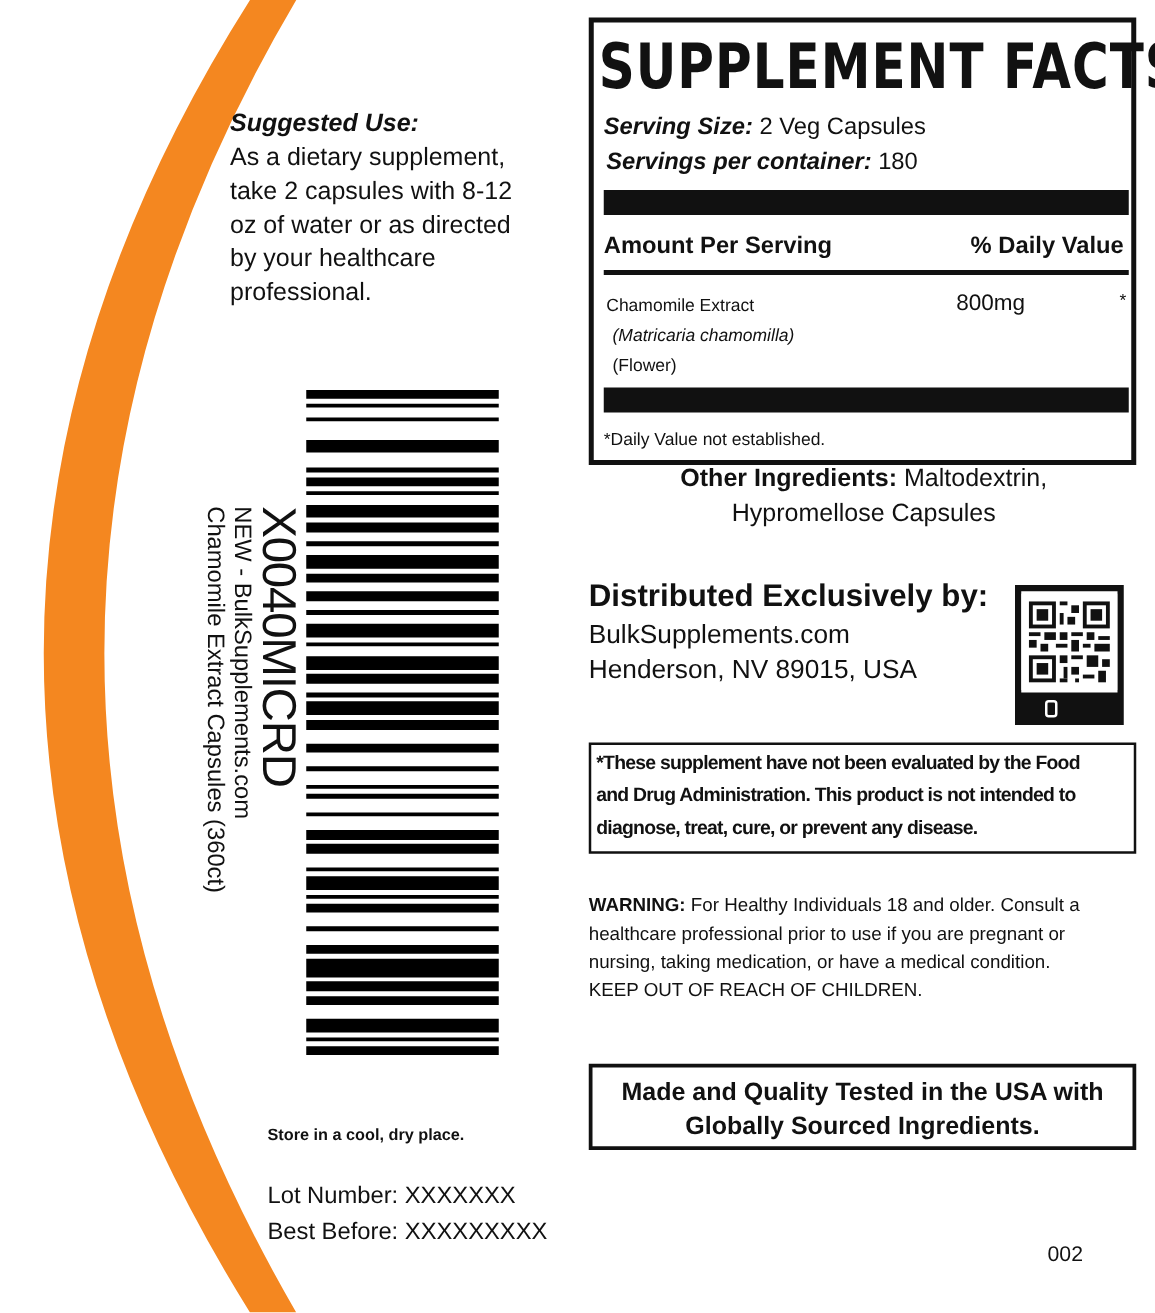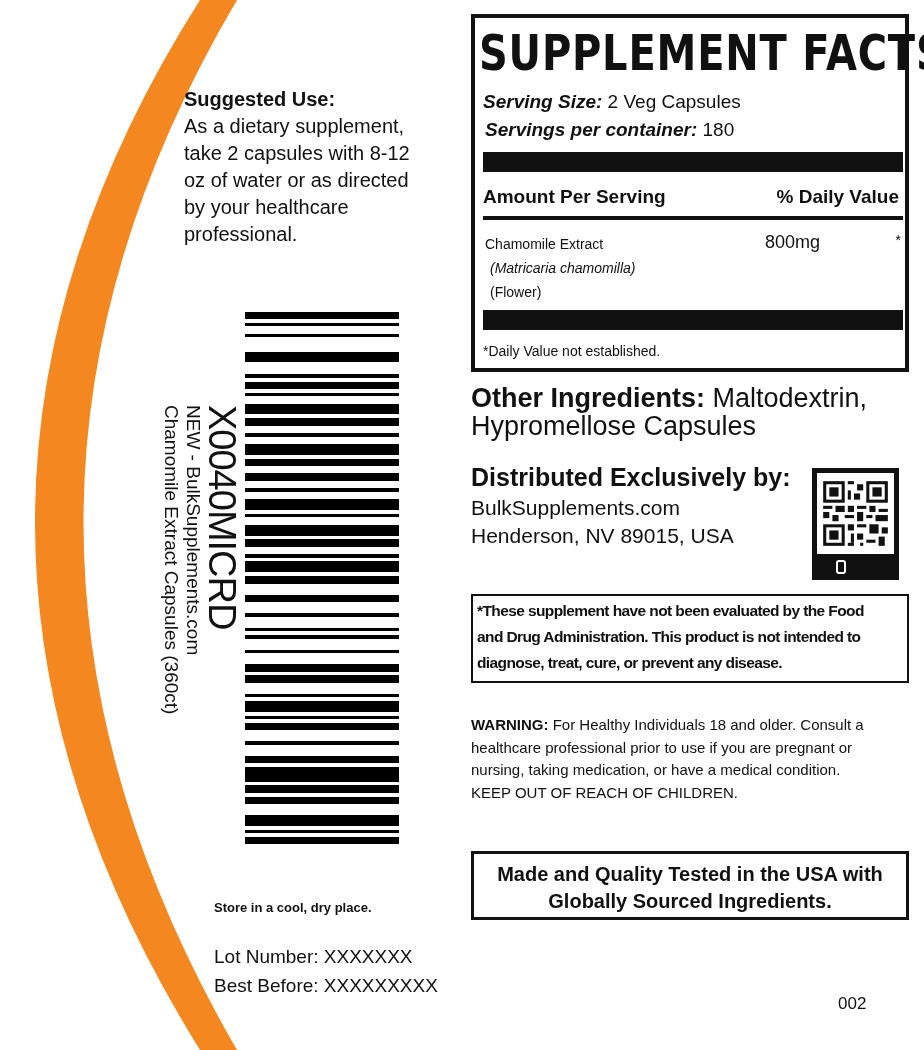--- a/index.html
+++ b/index.html
@@ -6,21 +6,21 @@
     body {
       width: 924px; height: 1050px; position: relative; overflow: hidden;
       background: #ffffff; color: #111111;
       font-family: "Liberation Sans", sans-serif;
     }
     .abs { position: absolute; }
     #arc { position: absolute; left: 0; top: 0; }
 
     
     .suggested { left: 184px; top: 86px; width: 270px; font-size: 20px; line-height: 27px; }
-    .suggested .title { font-weight: bold; }
+    .suggested .title { font-weight: bold; font-style: italic; }
 
     
     .barcode { left: 245px; top: 305px; width: 154px; height: 545px; }
     .barcode .bar { position: absolute; left: 0; width: 154px; background: #000; }
 
     .rot-wrap { position: absolute; left: 150px; top: 405px; width: 90px; height: 350px; }
     .rot {
       position: absolute; left: 0; top: 0;
       transform-origin: 0 0;
       transform: translate(90px, 0) rotate(90deg);
@@ -48,21 +48,21 @@
     .facts .thick { position: absolute; left: 8px; width: 420px; background: #111; }
     .facts .amount-hdr { position: absolute; left: 8px; top: 168px; font-size: 19px; font-weight: bold; }
     .facts .dv-hdr { position: absolute; right: 6px; top: 168px; font-size: 19px; font-weight: bold; }
     .facts .ing { position: absolute; left: 10px; top: 214px; font-size: 14px; line-height: 24px; }
     .facts .ing .sci { font-style: italic; padding-left: 5px; }
     .facts .ing .part { padding-left: 5px; }
     .facts .amt { position: absolute; left: 290px; top: 214px; font-size: 18px; }
     .facts .star { position: absolute; right: 4px; top: 214px; font-size: 14px; }
     .facts .note { position: absolute; left: 8px; top: 325px; font-size: 14px; }
 
-    .other { left: 471px; top: 384px; width: 440px; font-size: 27px; line-height: 28px; }
+    .other { left: 471px; top: 369px; width: 440px; font-size: 20px; line-height: 28px; text-align: center; }
     .other b { font-weight: bold; }
 
     .dist-title { left: 471px; top: 463px; font-size: 25px; font-weight: bold; }
     .dist-lines { left: 471px; top: 494px; font-size: 21px; line-height: 27.5px; }
 
     .qr-box {
       left: 812px; top: 468px; width: 87px; height: 112px; background: #111;
     }
     .qr-box .qr { position: absolute; left: 5px; top: 5px; width: 77px; height: 81px; background: #fff; }
     .qr-box .scan {

